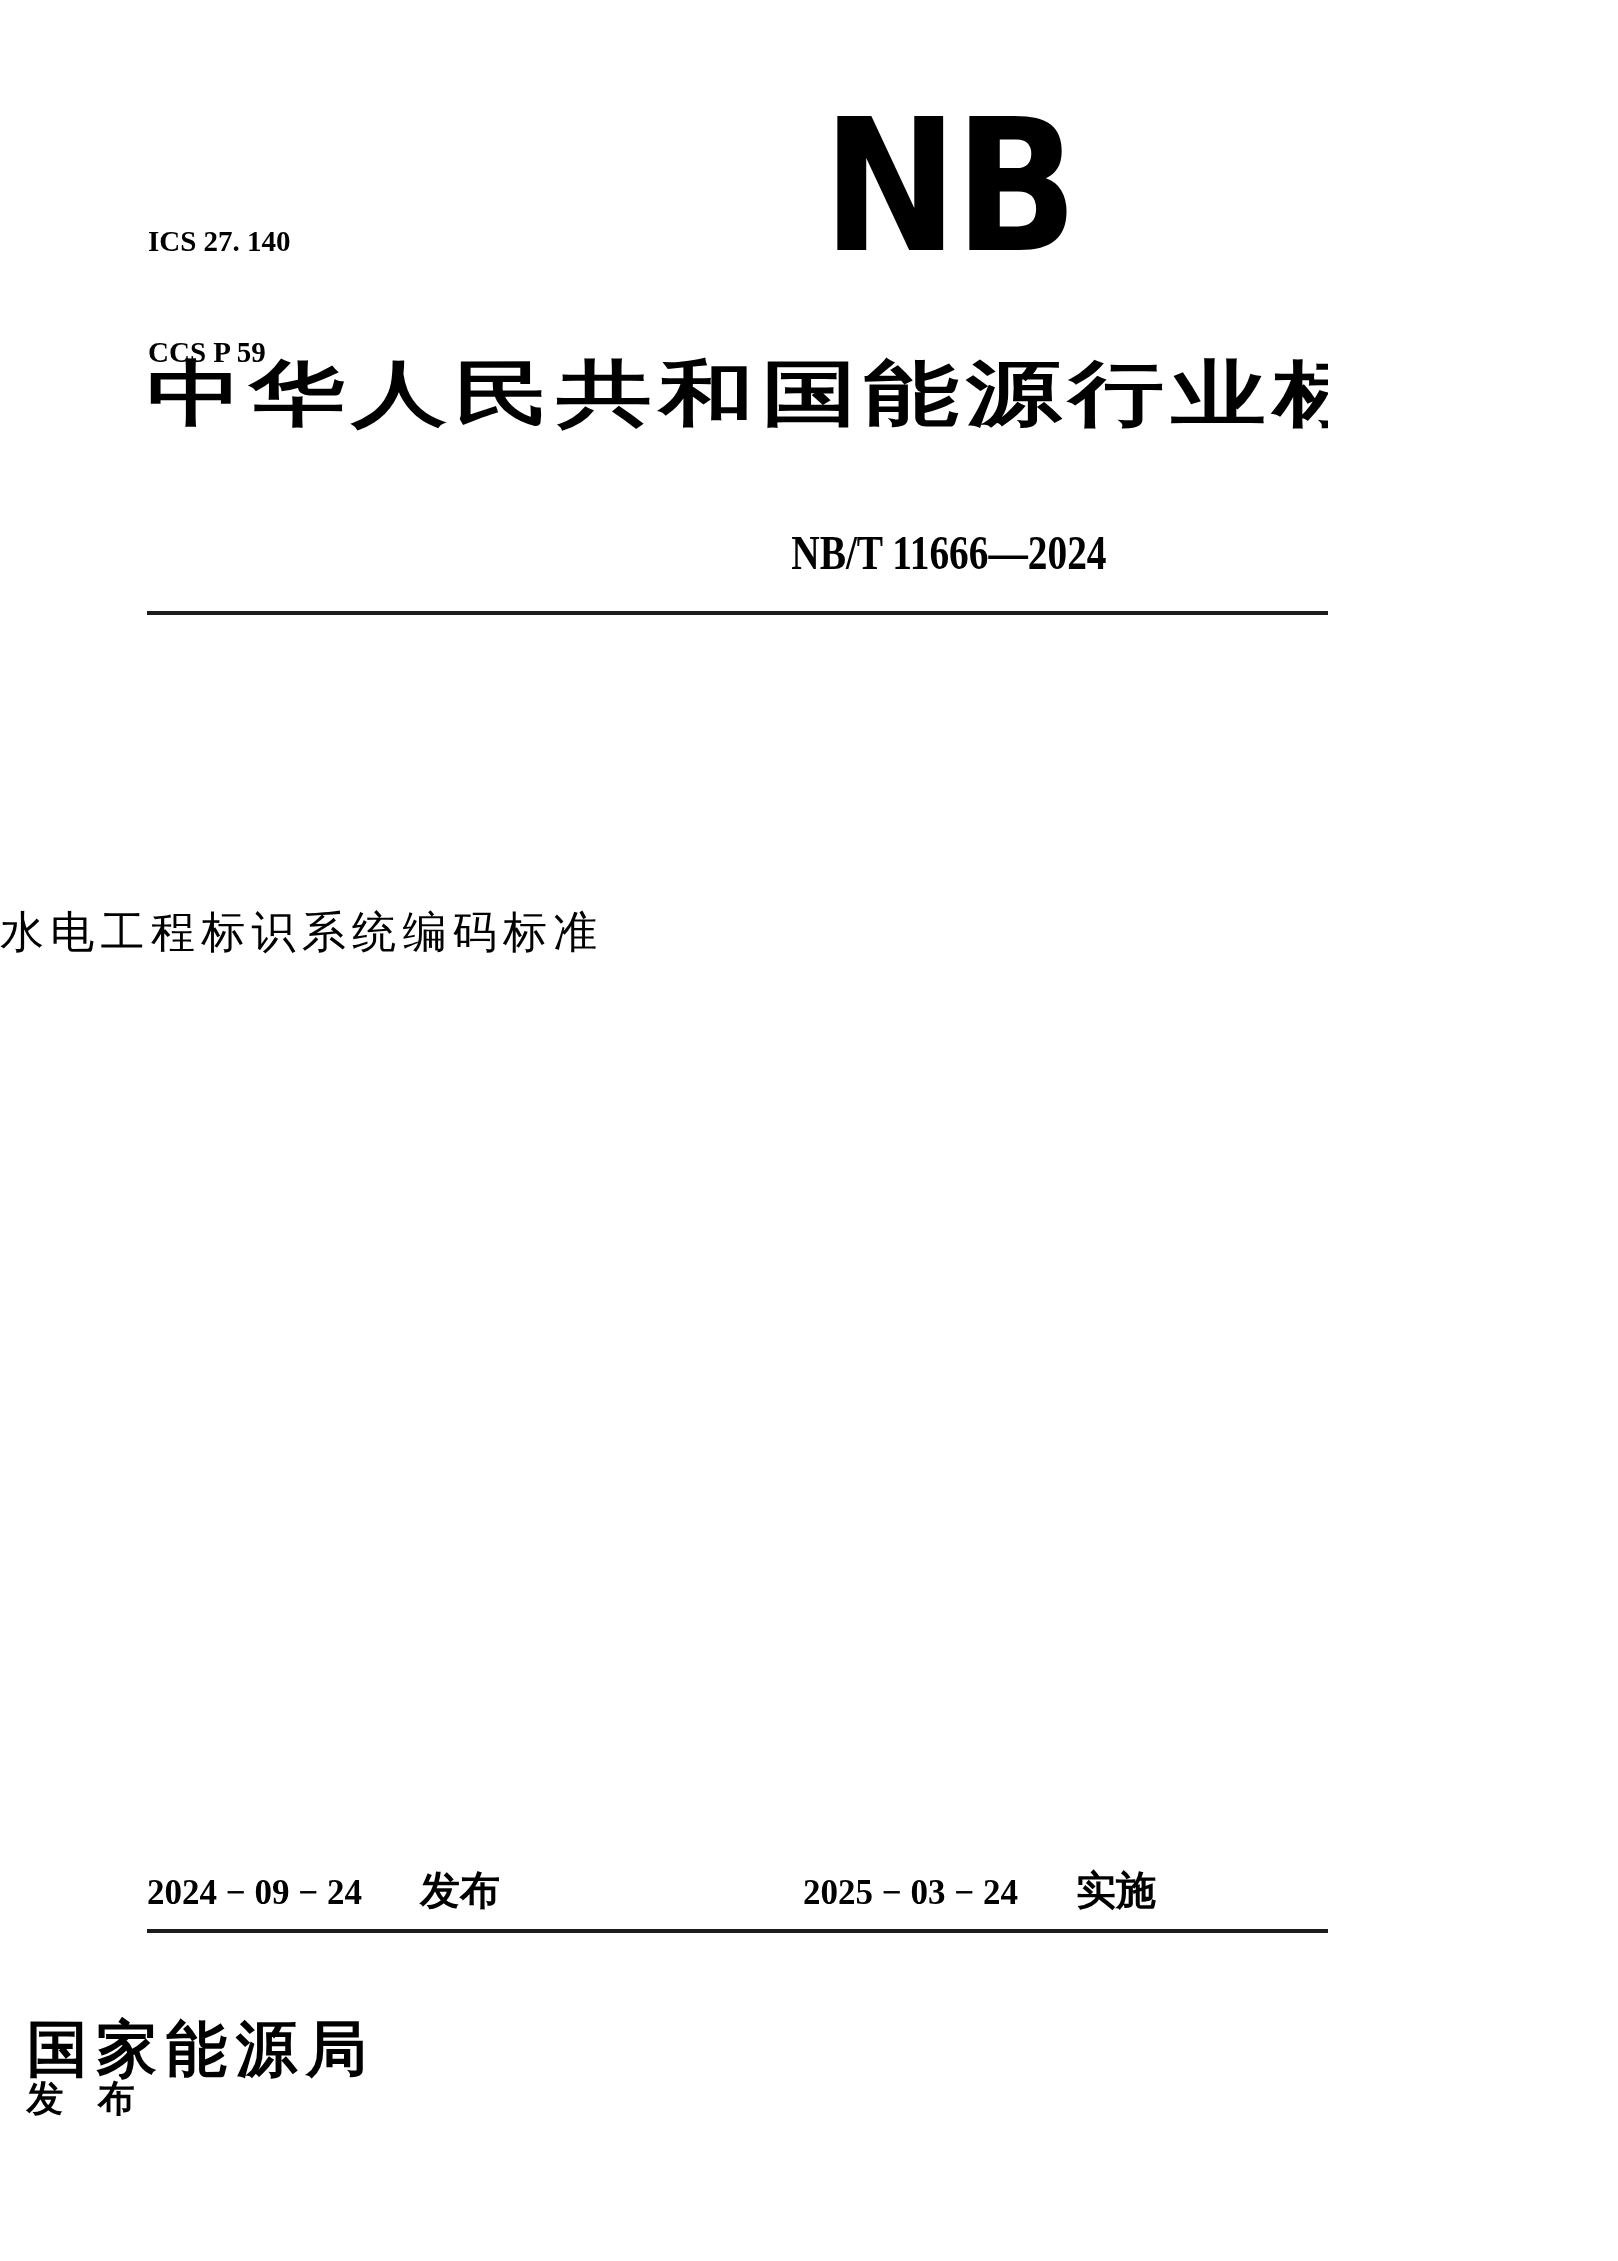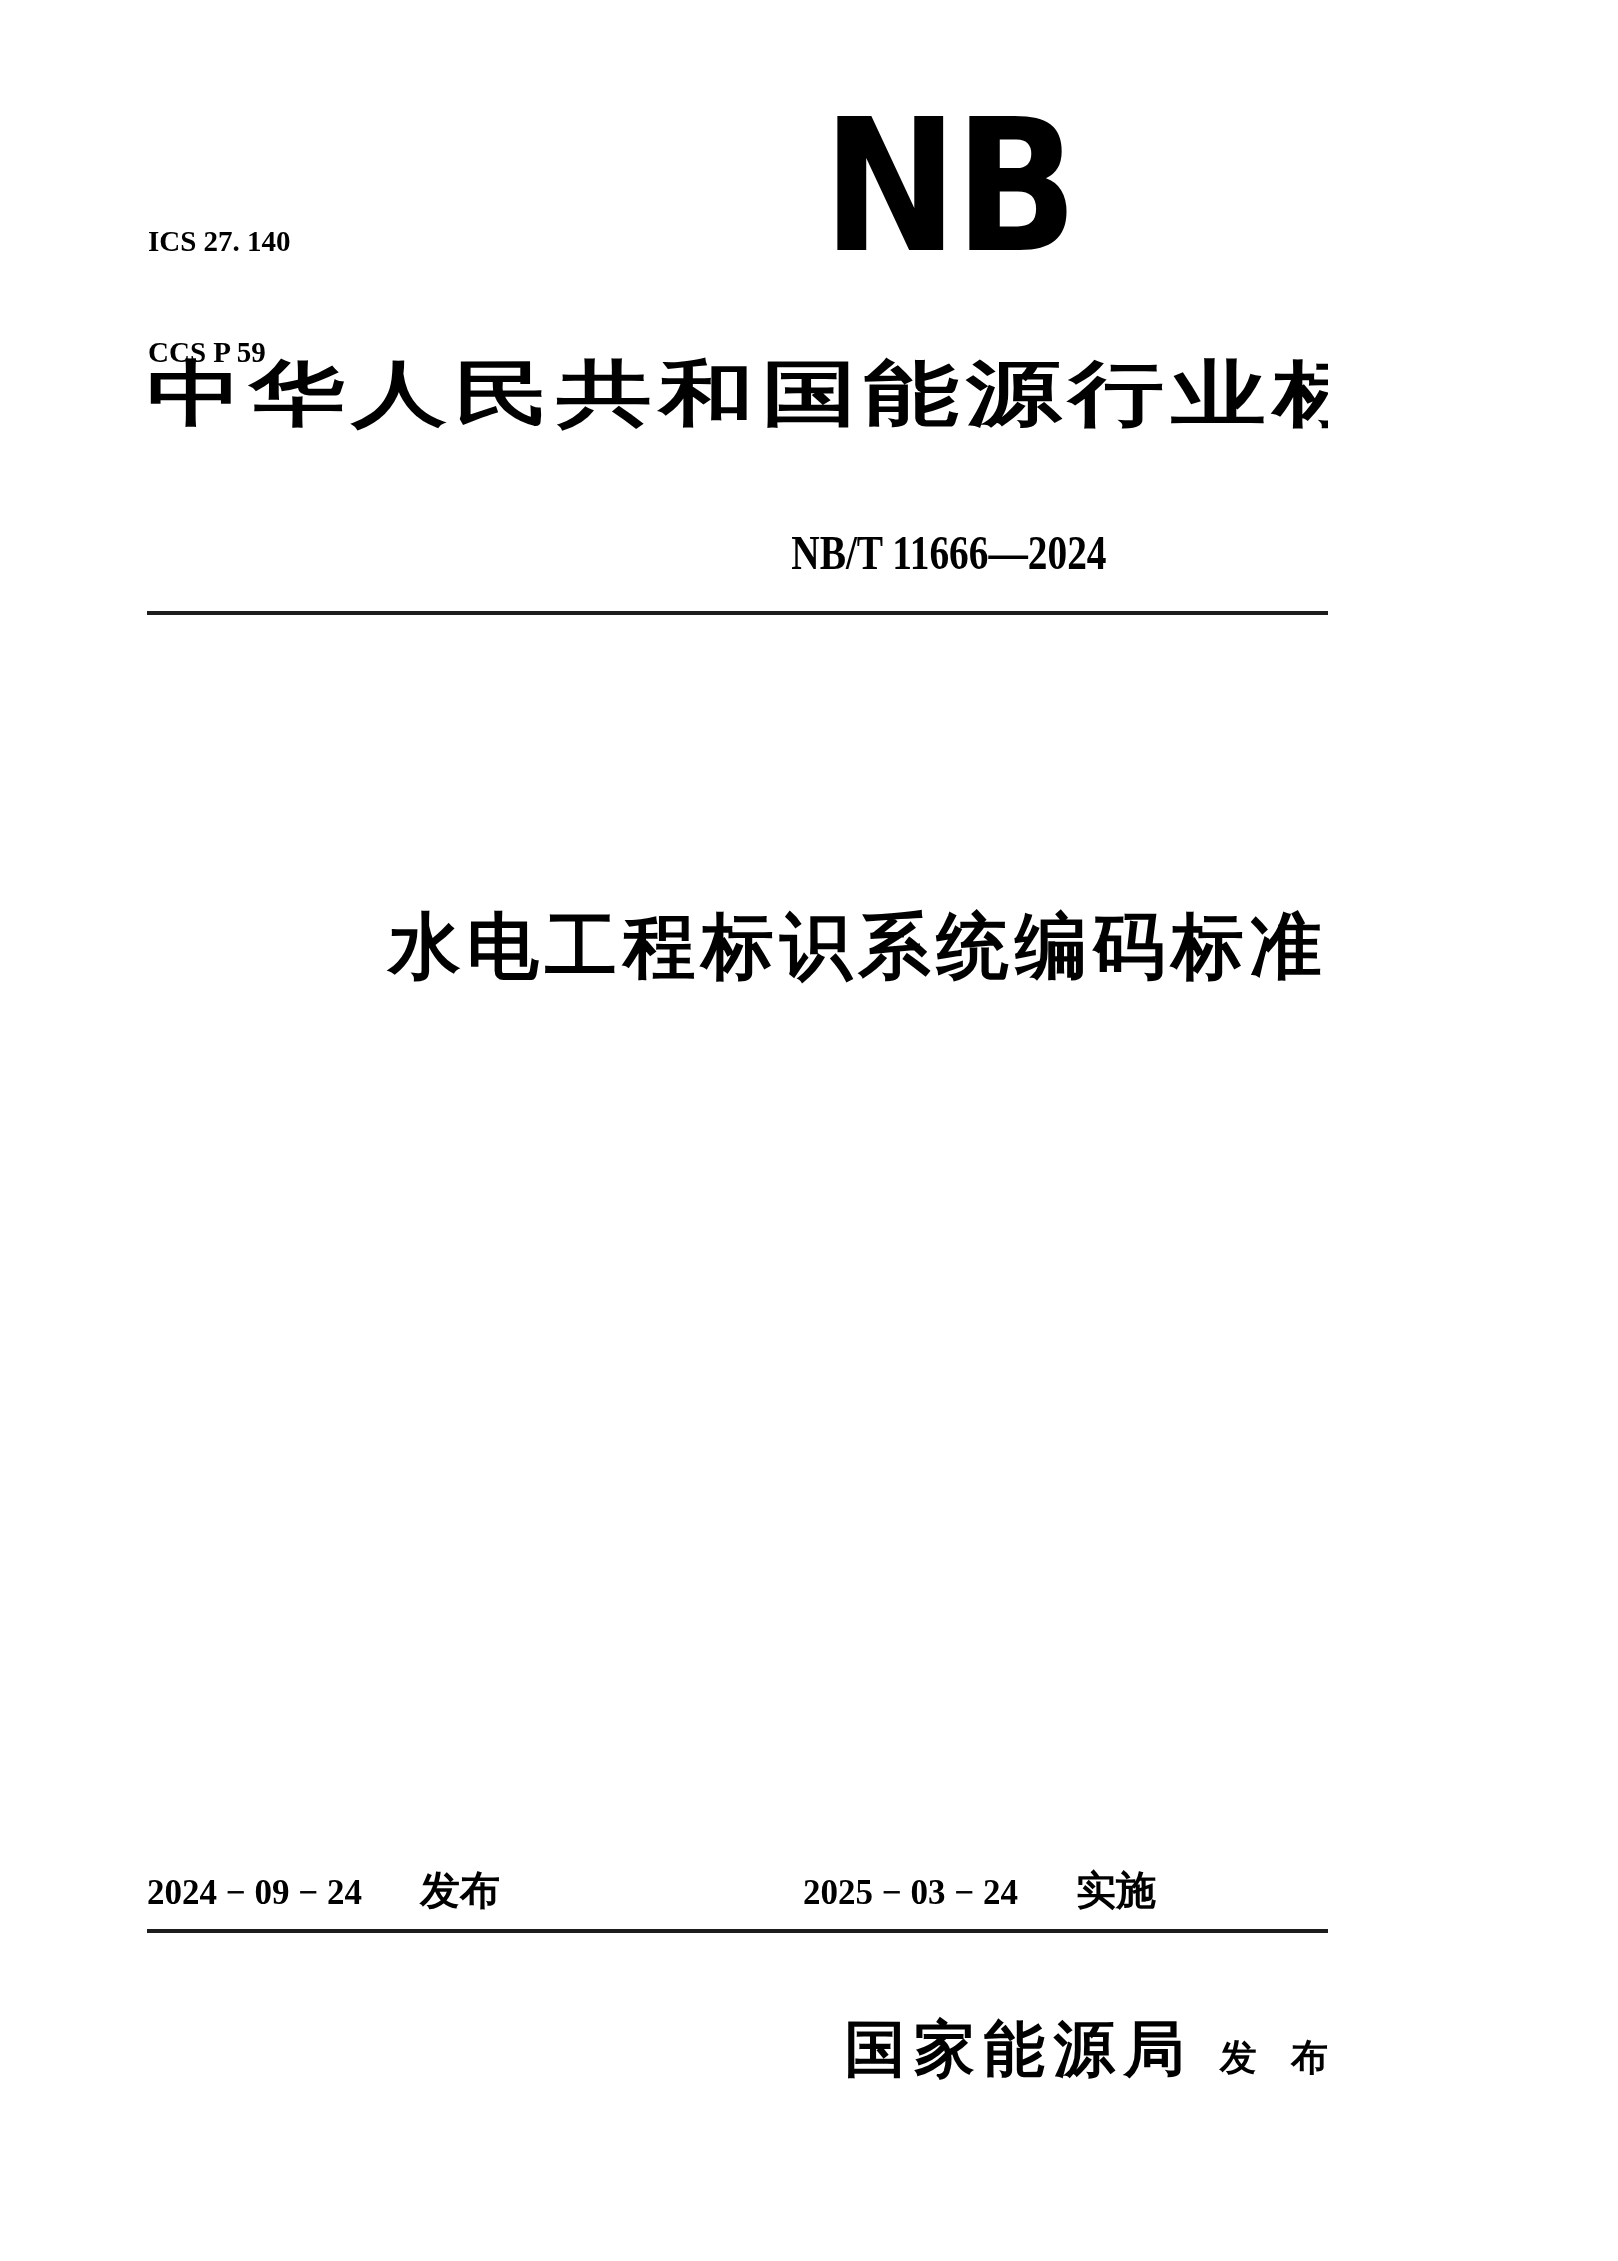--- a/index.html
+++ b/index.html
@@ -71,24 +71,24 @@
   .rule { position: absolute; left: 147px; width: 1299px; }
   .rule-top { top: 611px; height: 3.8px; }
   .rule-bottom { top: 1929px; height: 4.4px; }
 
   
   .title-zh {
     position: absolute;
     left: 0;
     top: 910px;
     width: 100%;
-    text-align: right;
+    text-align: left;
     font-family: "Liberation Sans", sans-serif;
-    font-weight: bold;
-    font-size: 72px;
+    font-weight: normal;
+    font-size: 44px;
     letter-spacing: 6.3px;
     line-height: 1;
     white-space: nowrap;
   }
 
   .title-en {
     position: absolute;
     left: 0;
     top: 1049px;
     width: 100%;
@@ -122,20 +122,21 @@
     position: absolute;
     left: 0;
     top: 2019px;
     width: 100%;
     display: flex;
     justify-content: flex-end;
     align-items: baseline;
     font-weight: bold;
     line-height: 1;
     white-space: nowrap;
+    flex-direction: column;
   }
   .publisher-name { font-size: 61px; letter-spacing: 8.8px; }
   .publish-action { font-size: 37px; margin-left: 26.5px; word-spacing: 25px; }
 </style>
 </head>
 <body>
 
 <div class="page">
 
   <div class="ics-block">

